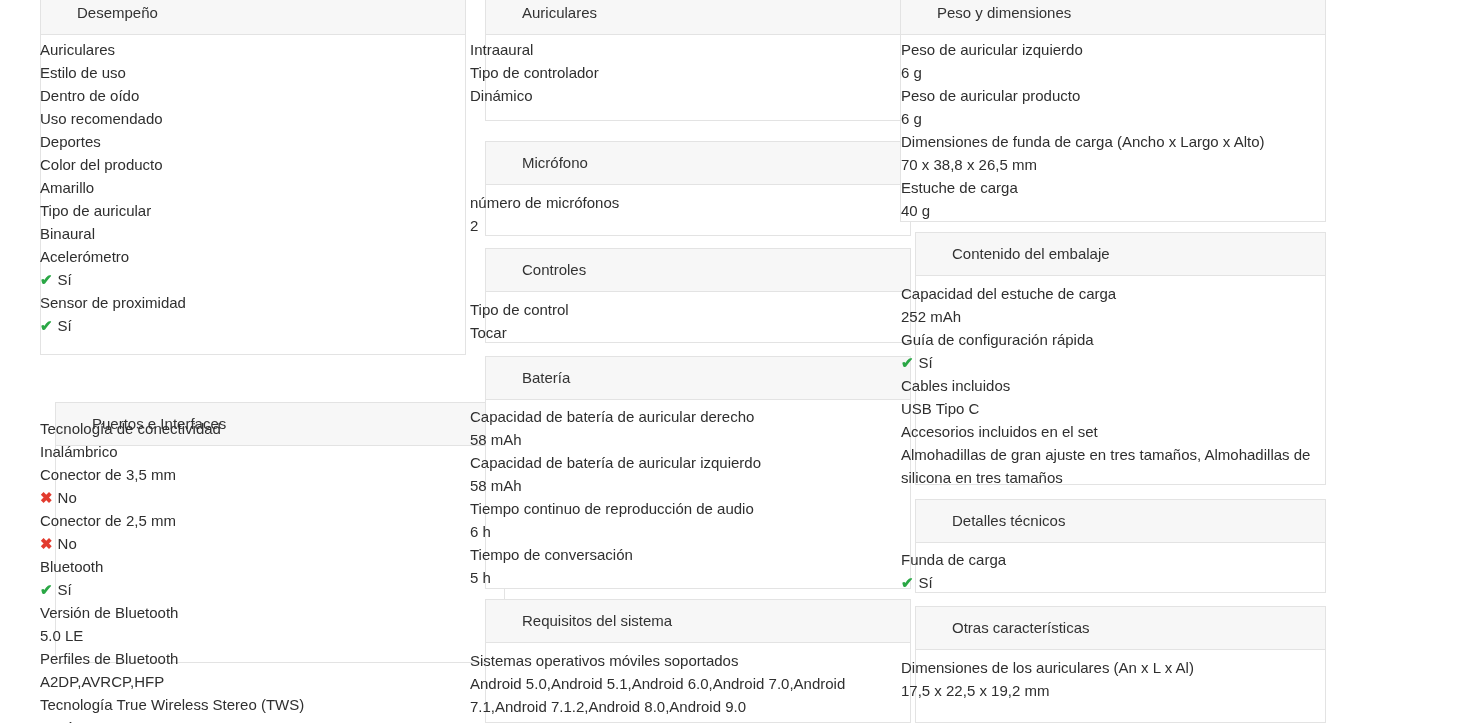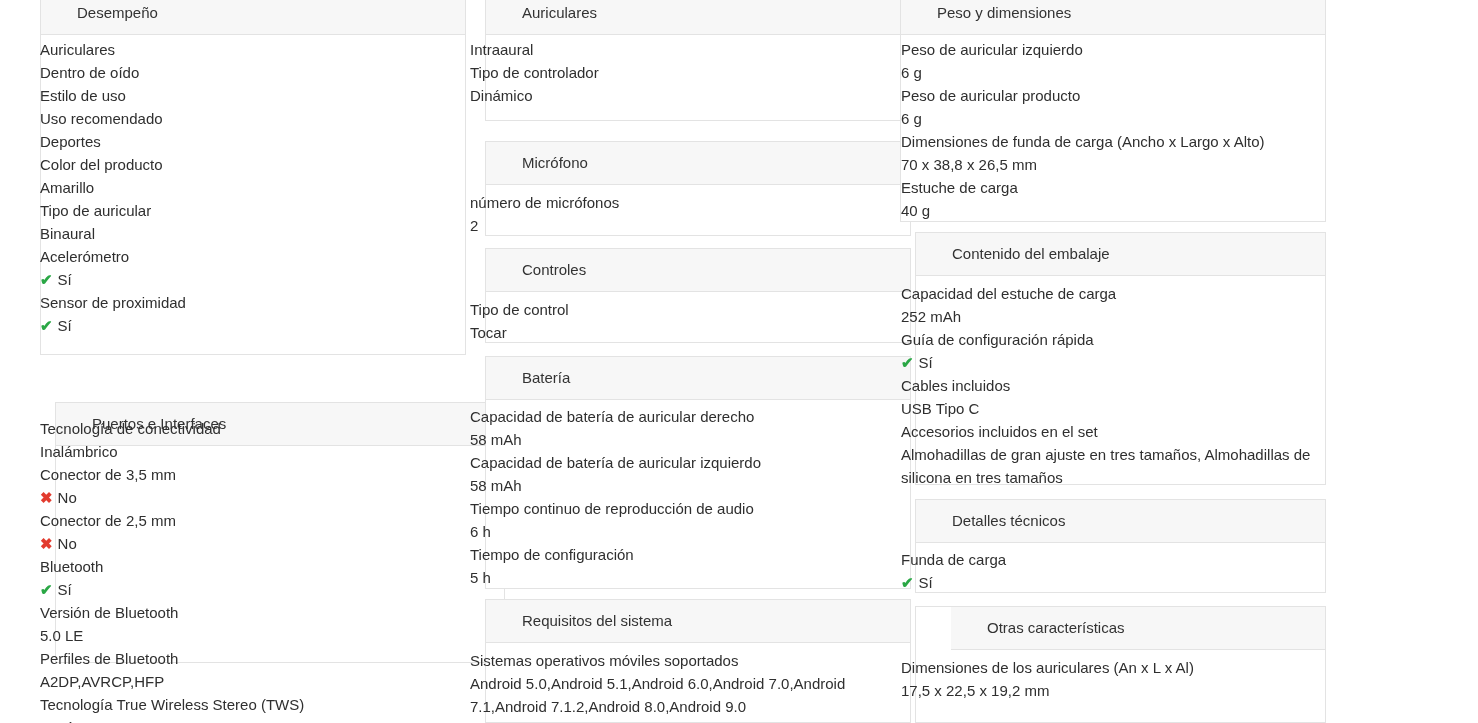--- a/index.html
+++ b/index.html
@@ -49,22 +49,22 @@
 
   <div class="col col-1">
 
     <div class="blk" style="top:-9px;left:0;width:426px;">
       <div class="card" style="height:364px;">
         <div class="card-head">Desempeño</div>
       </div>
     </div>
     <div style="position:absolute;top:38px;left:0;width:440px;">
       <div class="row-line">Auriculares</div>
+      <div class="row-line">Estilo de uso</div>
       <div class="row-line">Dentro de oído</div>
-      <div class="row-line">Estilo de uso</div>
       <div class="row-line">Uso recomendado</div>
       <div class="row-line">Deportes</div>
       <div class="row-line">Color del producto</div>
       <div class="row-line">Amarillo</div>
       <div class="row-line">Tipo de auricular</div>
       <div class="row-line">Binaural</div>
       <div class="row-line">Acelerómetro</div>
       <div class="row-line"><span class="yes">✔</span><span>Sí</span></div>
       <div class="row-line">Sensor de proximidad</div>
       <div class="row-line"><span class="yes">✔</span><span>Sí</span></div>
@@ -132,21 +132,21 @@
         <div class="card-head">Batería</div>
       </div>
     </div>
     <div style="position:absolute;top:405px;left:0;width:430px;">
       <div class="row-line">Capacidad de batería de auricular derecho</div>
       <div class="row-line">58 mAh</div>
       <div class="row-line">Capacidad de batería de auricular izquierdo</div>
       <div class="row-line">58 mAh</div>
       <div class="row-line">Tiempo continuo de reproducción de audio</div>
       <div class="row-line">6 h</div>
-      <div class="row-line">Tiempo de configuración</div>
+      <div class="row-line">Tiempo de conversación</div>
       <div class="row-line">5 h</div>
     </div>
 
     <div class="blk" style="top:599px;left:15px;width:426px;">
       <div class="card" style="height:124px;">
         <div class="card-head">Requisitos del sistema</div>
       </div>
     </div>
     <div style="position:absolute;top:649px;left:0;width:418px;">
       <div class="row-line">Sistemas operativos móviles soportados</div>
@@ -193,21 +193,21 @@
       <div class="card" style="height:94px;">
         <div class="card-head">Detalles técnicos</div>
       </div>
     </div>
     <div style="position:absolute;top:548px;left:1px;width:410px;">
       <div class="row-line">Funda de carga</div>
       <div class="row-line"><span class="yes">✔</span><span>Sí</span></div>
     </div>
 
     <div class="blk" style="top:606px;left:15px;width:411px;">
-      <div class="card" style="height:117px;padding-left:35px;">
+      <div class="card" style="height:117px;">
         <div class="card-head">Otras características</div>
       </div>
     </div>
     <div style="position:absolute;top:656px;left:1px;width:410px;">
       <div class="row-line">Dimensiones de los auriculares (An x L x Al)</div>
       <div class="row-line">17,5 x 22,5 x 19,2 mm</div>
     </div>
 
   </div>
 

